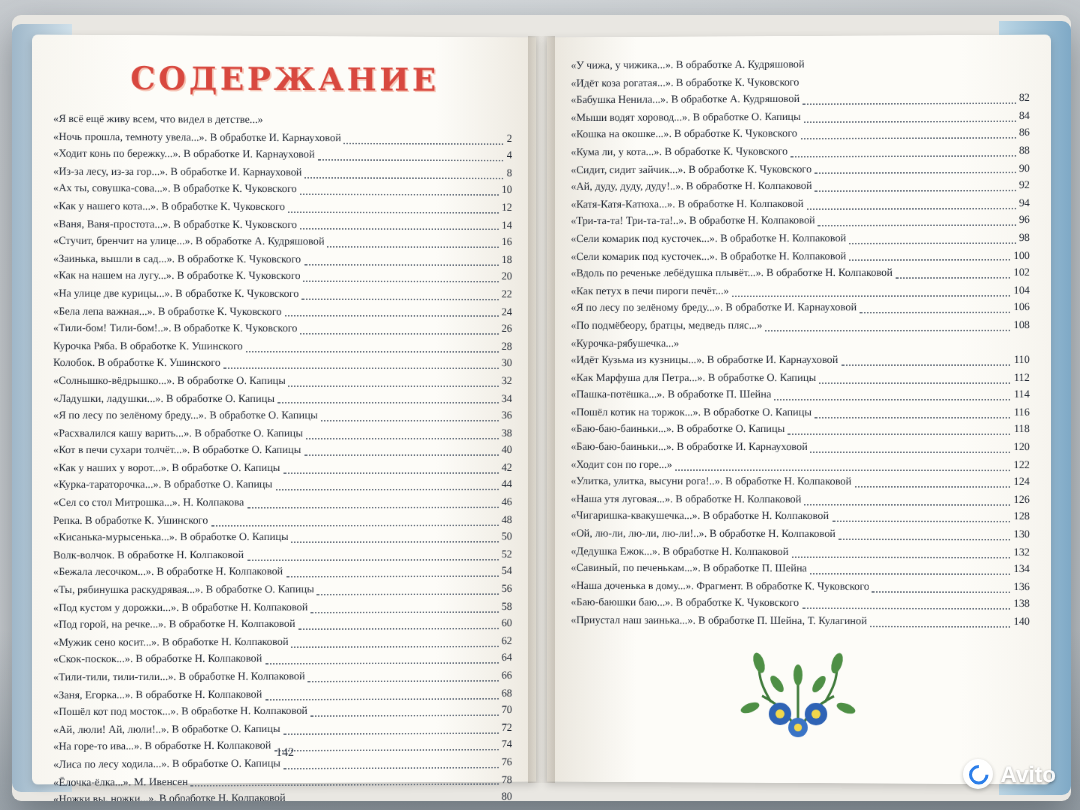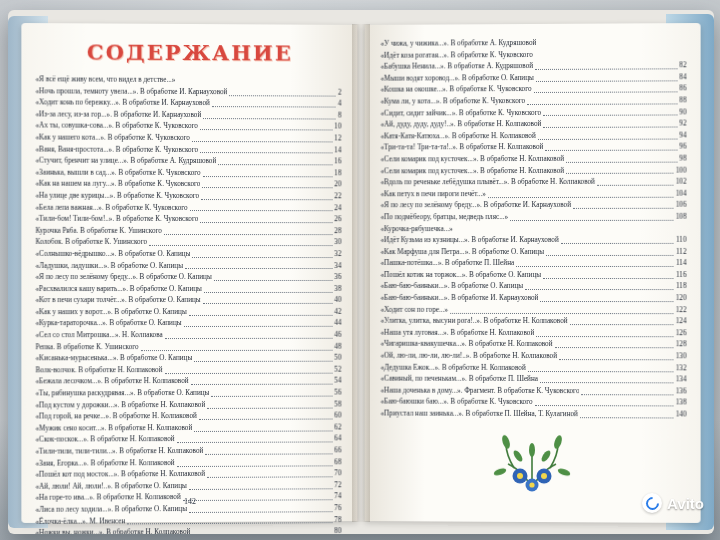--- a/index.html
+++ b/index.html
@@ -107,21 +107,21 @@
   }
 
   
   .ornament{
     position:absolute;left:0;width:100%;top:404px;
     text-align:center;
   }
 
   
   .wm{
-    position:absolute;right:16px;bottom:27px;
+    position:absolute;right:16px;bottom:14px;
     display:flex;align-items:center;gap:5px;
     opacity:.92;
   }
   .wm .mark{
     width:20px;height:20px;border-radius:50%;
     background:#ffffff;
     display:flex;align-items:center;justify-content:center;
     box-shadow:0 1px 3px rgba(0,0,0,.25);
   }
   .wm .mark span{

